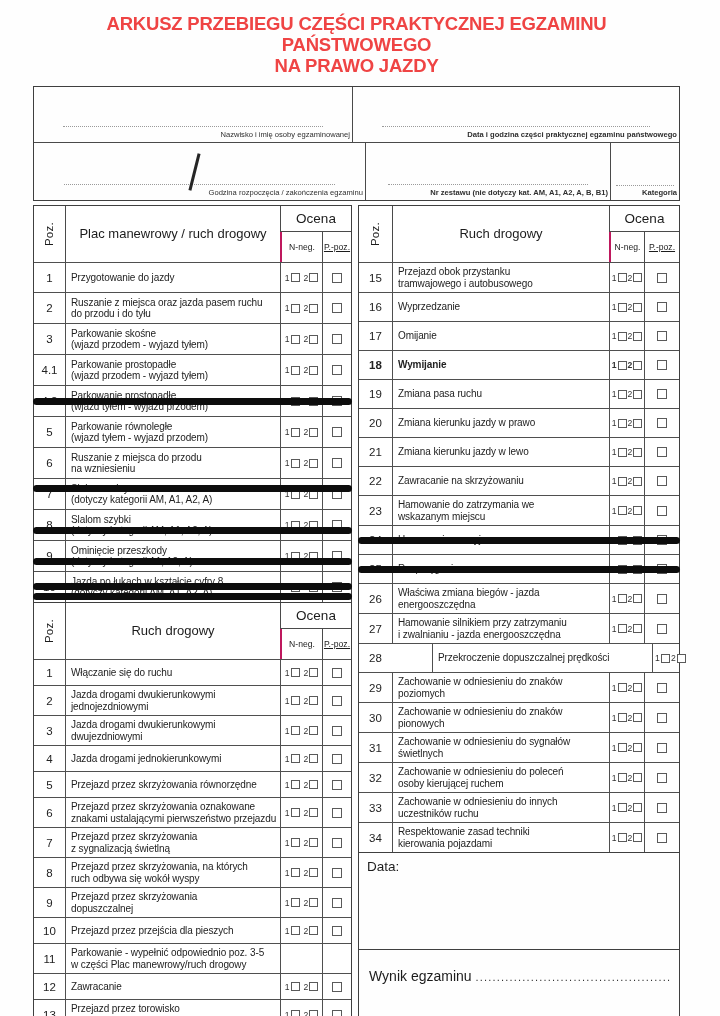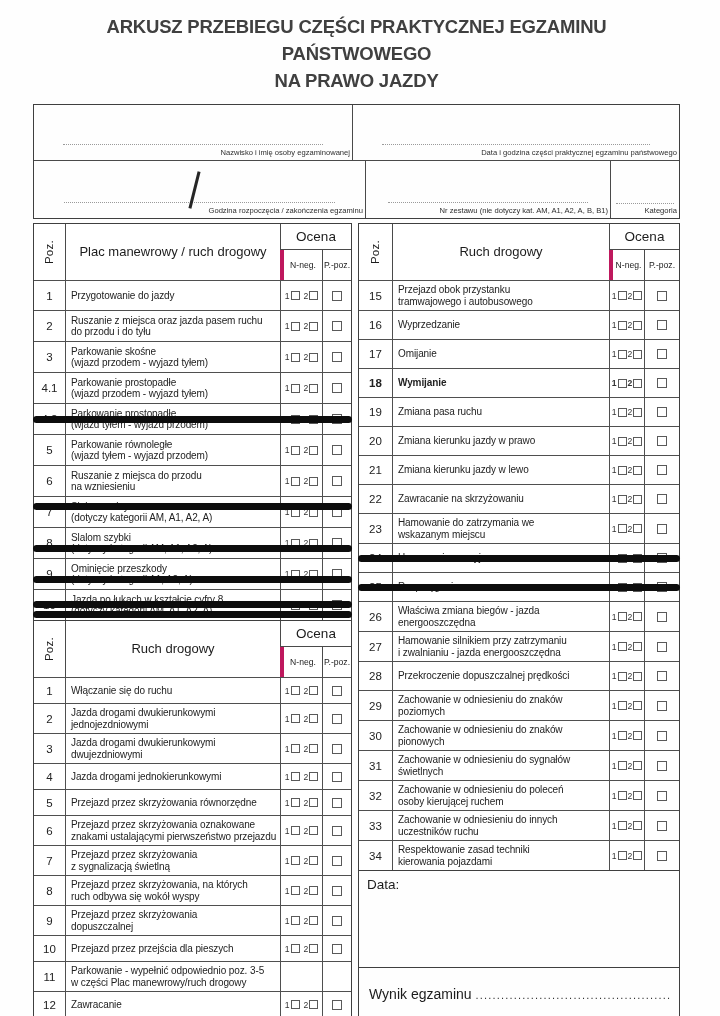--- a/index.html
+++ b/index.html
@@ -1,50 +1,50 @@
 <!DOCTYPE html>
 <html><head>
 <meta charset="utf-8">
 <style>
   html,body{margin:0;padding:0;background:#e8e8e8;}
   .page{width:720px;height:1016px;background:#fefefe;position:relative;overflow:hidden;
         font-family:"Liberation Sans",sans-serif;color:#1c1c1c;margin:0 auto;}
   .content{position:absolute;left:33px;top:0;width:647px;}
 
   
-  .title{padding-top:13px;text-align:center;font-weight:700;font-size:18.5px;line-height:27px;letter-spacing:-0.2px;color:#404040;}
+  .title{padding-top:13px;text-align:center;font-weight:700;font-size:18.5px;line-height:21px;letter-spacing:-0.2px;color:#ef4444;}
 
   
   .hdrbox{margin-top:10px;width:645px;border:1.4px solid #3f3f3f;}
   .hrow{display:grid;position:relative;}
   .hrow1{grid-template-columns:318px 1fr;height:55px;border-bottom:1px solid #4a4a4a;}
   .hrow2{grid-template-columns:331px 1fr 69px;height:57px;}
   .hcell{position:relative;}
-  .hcell + .hcell{border-left:1px solid #4a4a4a;}
+  .hcell + .hcell{border-left:1px solid #4a4a4a;font-weight:bold;}
   .fieldline{position:absolute;bottom:15px;left:9%;right:9%;border-bottom:1.4px dotted #9a9a9a;}
   .flabel{position:absolute;bottom:3px;left:2px;right:2px;text-align:right;font-size:7.6px;color:#2e2e2e;white-space:nowrap;overflow:hidden;}
   .slash{position:absolute;bottom:9px;left:48%;width:3px;height:38px;background:#262626;transform:rotate(14deg);}
 
   
   .main{margin-top:4px;display:flex;gap:6px;align-items:flex-start;}
   .col-l{width:319px;}
   .col-r{width:322px;}
 
   
   .tbl{border:1.4px solid #3f3f3f;background:#fff;}
   .tbl + .tbl{border-top:1.2px solid #3f3f3f;}
   .tbl-l{--c1:31px;--c3:42px;--c4:29px;}
   .tbl-r{--c1:33px;--c3:35px;--c4:35px;}
   .thead{display:grid;grid-template-columns:var(--c1) 1fr var(--c3) var(--c4);grid-template-rows:26px 30px;}
   .th{display:flex;align-items:center;justify-content:center;}
   .th-poz{grid-row:1/3;grid-column:1;}
   .th-title{grid-row:1/3;grid-column:2;border-left:1px solid #4a4a4a;font-size:13px;text-align:center;line-height:14px;padding:0 2px;}
   .th-ocena{grid-row:1;grid-column:3/5;border-left:1px solid #4a4a4a;border-bottom:1px solid #4a4a4a;font-size:13.5px;}
-  .th-nneg{grid-row:2;grid-column:3;border-left:4px solid #be185d;font-size:8.6px;}
-  .th-ppoz{grid-row:2;grid-column:4;border-left:1px solid #4a4a4a;font-size:8.6px;}
+  .th-nneg{grid-row:2;grid-column:3;border-left:2px solid #be185d;font-size:8.6px;}
+  .th-ppoz{grid-row:2;grid-column:4;border-left:1px solid #4a4a4a;font-size:8.6px;text-decoration:underline;}
   .rot{transform:rotate(-90deg);font-size:11.5px;letter-spacing:0.3px;}
 
   .trow{display:grid;grid-template-columns:var(--c1) 1fr var(--c3) var(--c4);position:relative;border-top:1px solid #4f4f4f;}
   .td{display:flex;align-items:center;justify-content:center;}
   .td + .td{border-left:1px solid #4f4f4f;}
   .td-num{font-size:11.5px;color:#222;}
   .td-label{justify-content:flex-start;padding:3px 3px 3px 5px;flex-direction:column;align-items:flex-start;justify-content:center;}
   .lline{font-size:10px;line-height:11.5px;letter-spacing:-0.1px;white-space:nowrap;color:#222;}
   .cnum{font-size:8.6px;color:#333;}
   .cb{display:inline-block;width:7px;height:7px;border:1px solid #5a5a5a;background:#fff;margin-left:1px;vertical-align:-1px;}
@@ -750,21 +750,21 @@
                 <span class="cnum">1</span>
                 <span class="cb"></span>
                 <span class="gap-r"></span>
                 <span class="cnum">2</span>
                 <span class="cb"></span>
               </div>
               <div class="td td-ppoz">
                 <span class="cb2"></span>
               </div>
             </div>
-            <div class="trow" style="min-height: 28px;">
+            <div class="trow" style="min-height: 28px; gap: 40px;">
               <div class="td td-num">28</div>
               <div class="td td-label">
                 <div class="lline">Przekroczenie dopuszczalnej prędkości</div>
               </div>
               <div class="td td-nneg">
                 <span class="cnum">1</span>
                 <span class="cb"></span>
                 <span class="gap-r"></span>
                 <span class="cnum">2</span>
                 <span class="cb"></span>

